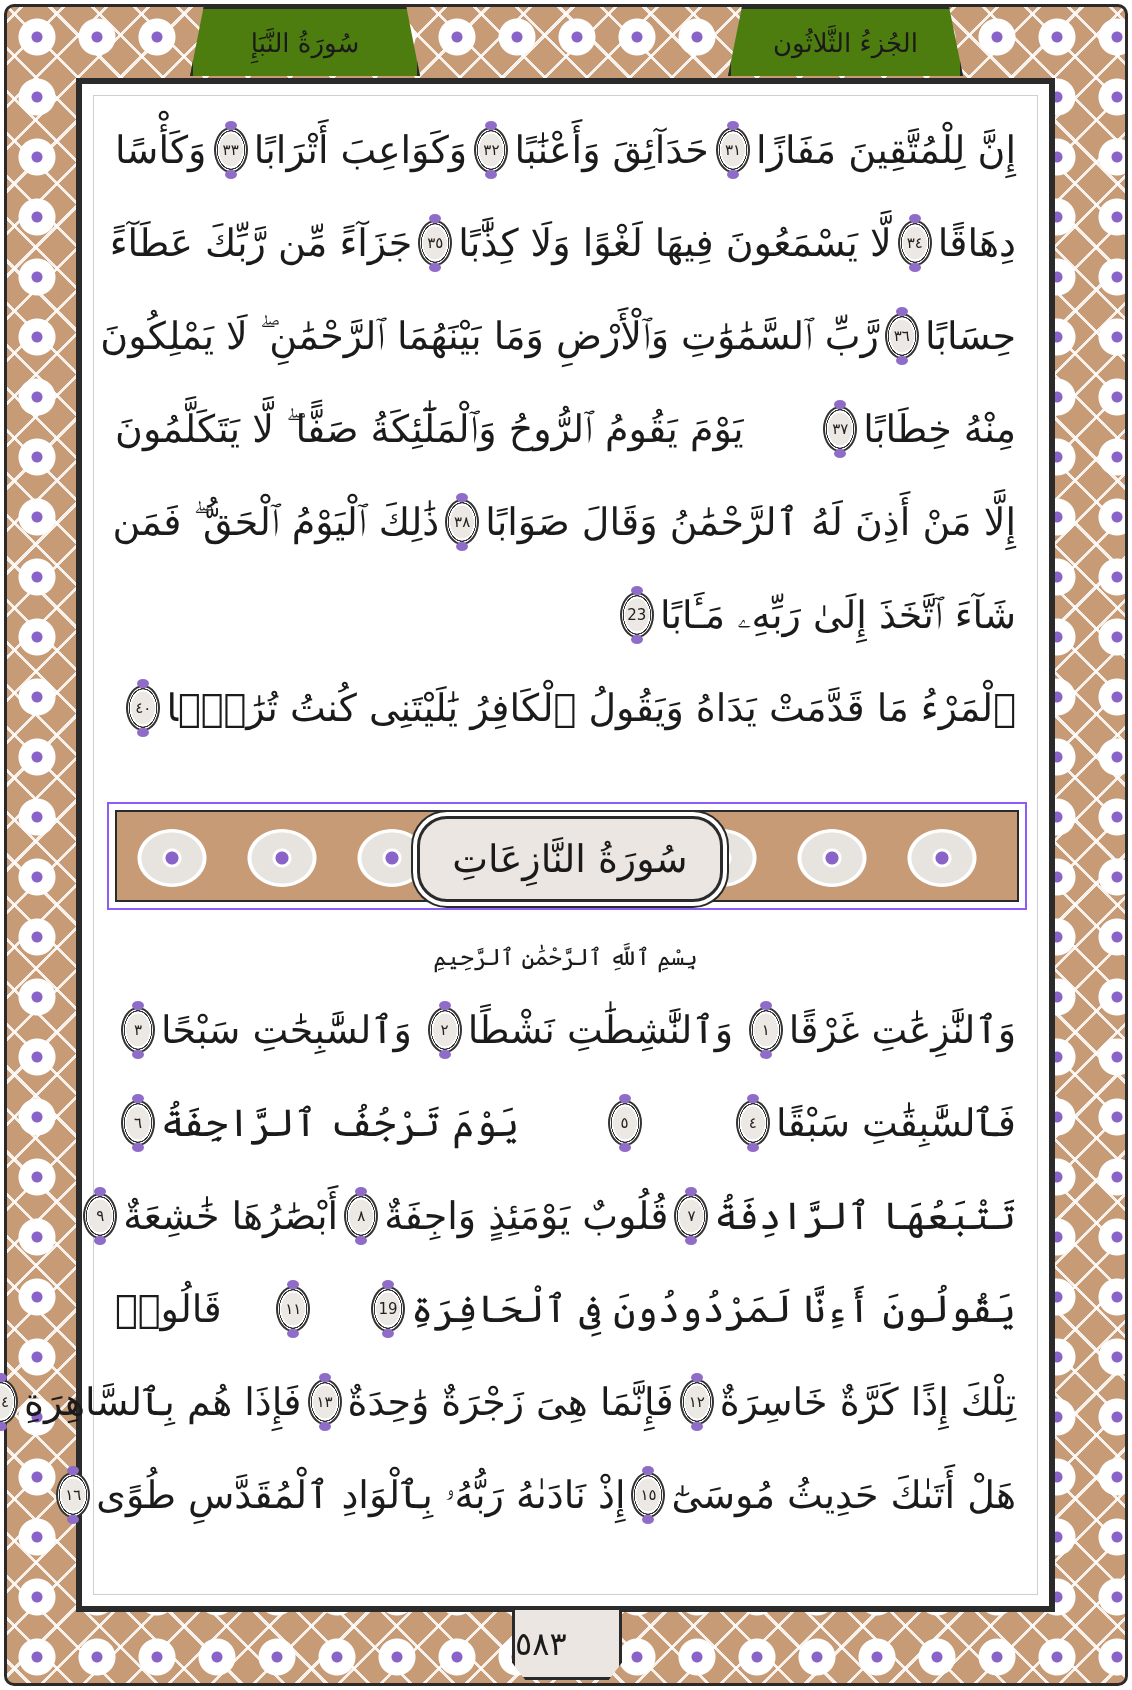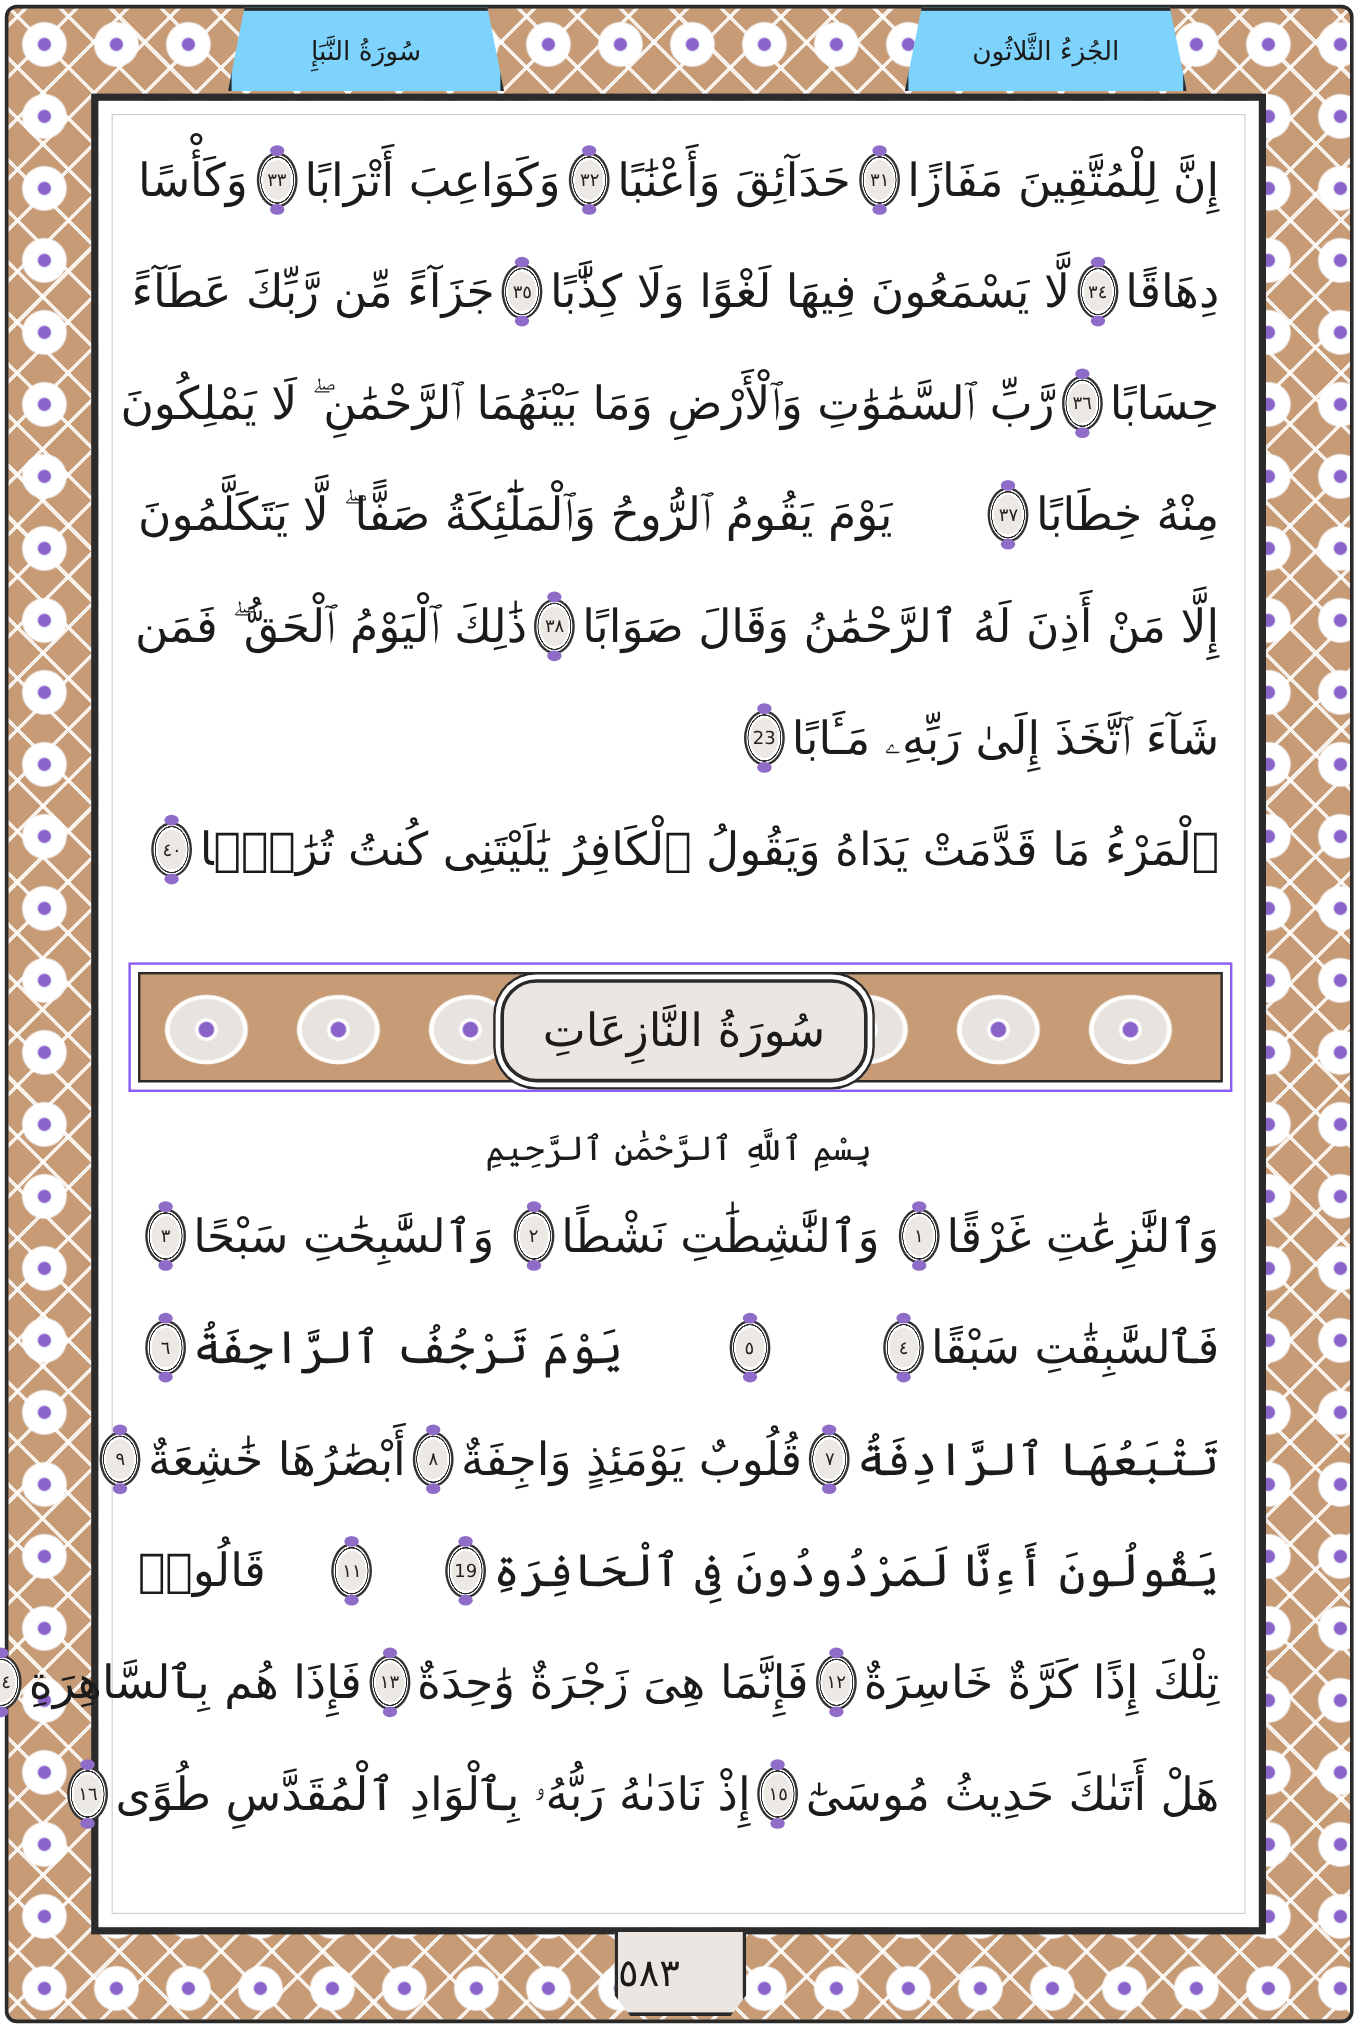--- a/index.html
+++ b/index.html
@@ -20,32 +20,32 @@
       repeating-linear-gradient(45deg, transparent 0 14px, rgba(255,255,255,0.85) 14px 17px, transparent 17px 30px),
       repeating-linear-gradient(-45deg, transparent 0 14px, rgba(255,255,255,0.85) 14px 17px, transparent 17px 30px);
     background-size: 60px 60px, 60px 60px, auto, auto;
     border: 3px solid #2a2a2a;
     border-radius: 10px;
     box-sizing: border-box;
   }
   
   .header-plaque {
     position: absolute; top: 6px; height: 70px;
-    background: #7dd3fc;
+    background: #4d7c0f;
     border: 3px solid #2a2a2a;
     border-bottom: none;
     box-sizing: border-box;
     clip-path: polygon(6% 0, 94% 0, 100% 100%, 0 100%);
     display: flex; align-items: center; justify-content: center;
     direction: rtl;
     font-family: "DejaVu Serif", serif;
-    font-size: 22px; color: #1a1a1a;
+    font-size: 26px; color: #1a1a1a;
   }
   .header-left { left: 190px; width: 230px; }
-  .header-right { left: 754px; width: 235px; }
+  .header-right { left: 728px; width: 235px; }
   
   .content {
     position: absolute; left: 82px; top: 84px; width: 967px; height: 1522px;
     background: #ffffff;
     border: 3px solid #ffffff;
     outline: 6px solid #2b2b2b;
     box-sizing: border-box;
   }
   .content-inner {
     position: absolute; left: 8px; top: 8px; right: 8px; bottom: 8px;
@@ -107,21 +107,21 @@
     border-radius: 30px;
     box-shadow: 0 0 0 4px #ffffff, 0 0 0 6px #2a2a2a;
     display: flex; align-items: center; justify-content: center;
     direction: rtl;
     font-family: "DejaVu Serif", serif; font-size: 38px; color: #1a1a1a;
   }
   .bismillah {
     position: absolute; left: 0; right: 0; top: 830px; height: 80px;
     display: flex; align-items: center; justify-content: center;
     direction: rtl;
-    font-family: "DejaVu Serif", serif; font-size: 28px; color: #1b1b1b;
+    font-family: "DejaVu Serif", serif; font-size: 23px; color: #1b1b1b;
   }
   
   .page-number {
     position: absolute; left: 512px; top: 1610px; width: 110px; height: 70px;
     background: #ebe6e2;
     border: 3px solid #2a2a2a;
     border-top: none;
     box-sizing: border-box;
     clip-path: polygon(0 0, 100% 0, 100% 75%, 88% 100%, 12% 100%, 0 75%);
     display: flex; align-items: center; justify-content: flex-end;

